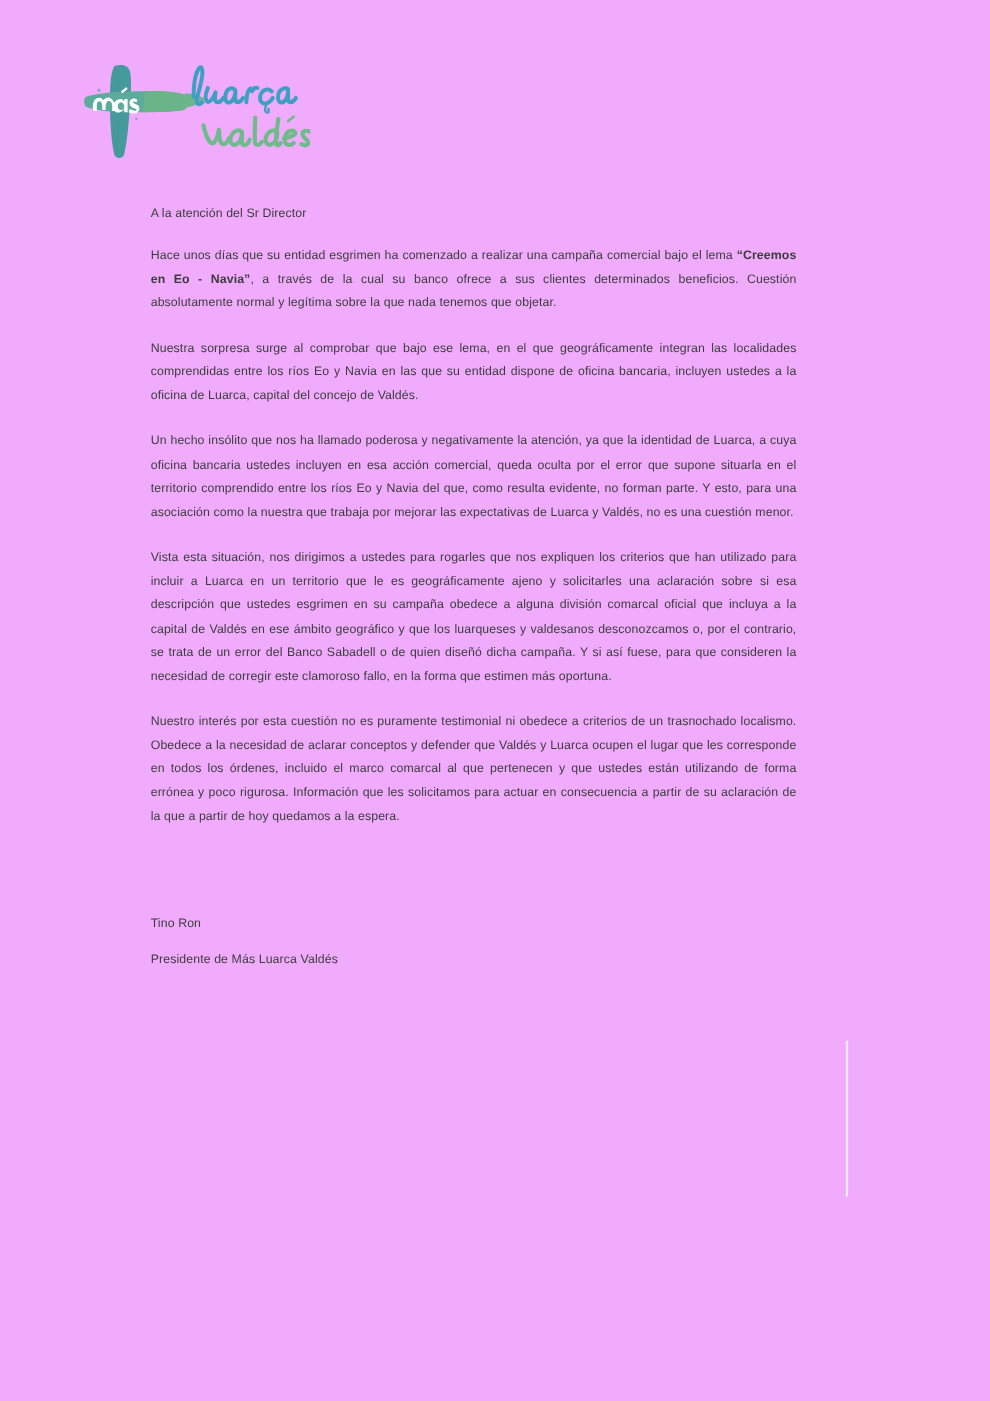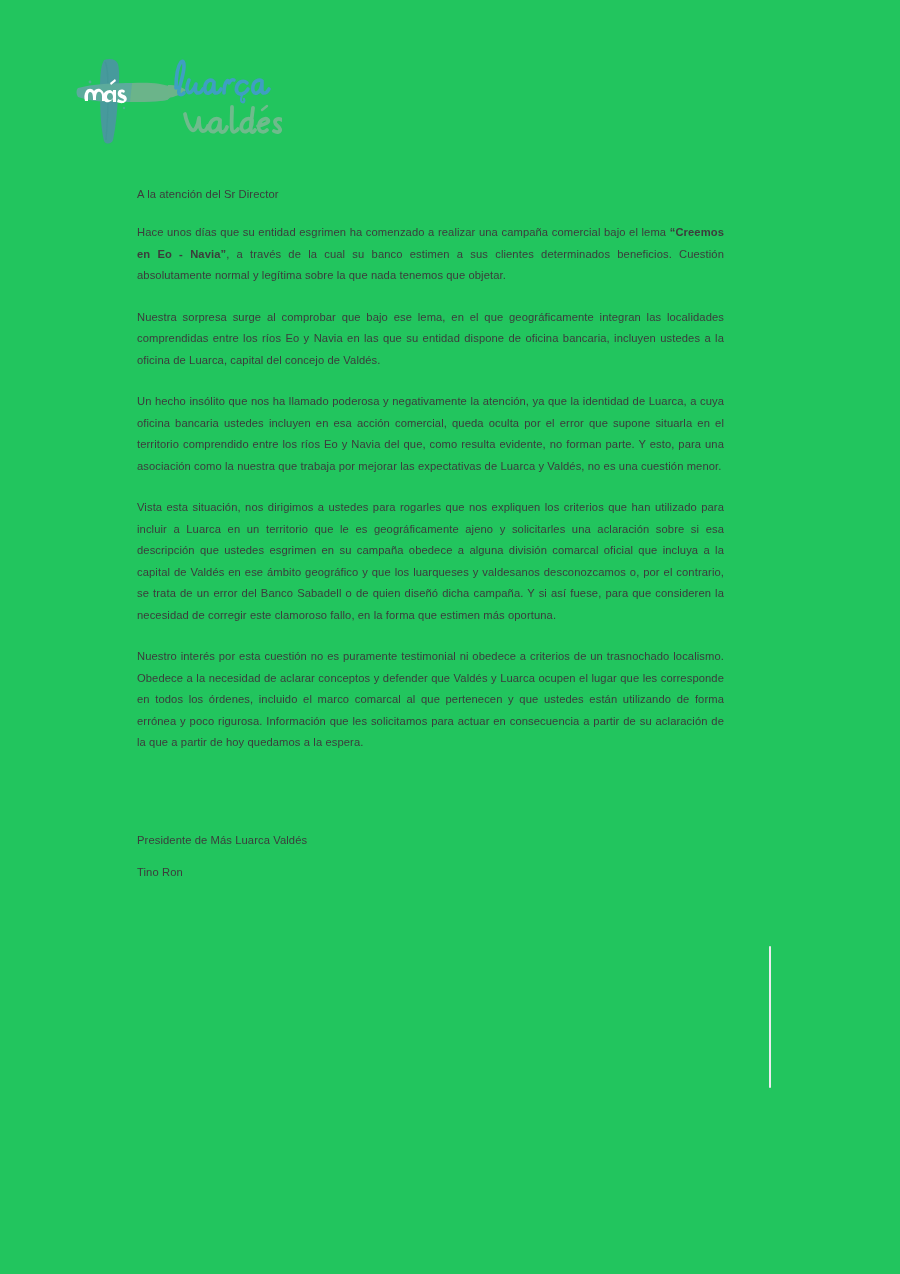--- a/index.html
+++ b/index.html
@@ -13,21 +13,21 @@
     position: relative;
     font-family: "Liberation Sans", sans-serif;
     color: #3c3c3c;
     overflow: hidden;
   }
 
   
   .page {
     position: absolute;
     inset: 0;
-    background: #22c55e;
+    background: #f0abfc;
   }
 
   
   .logo {
     position: absolute;
     left: 72px;
     top: 52px;
     width: 210px;
     height: 100px;
   }
@@ -164,31 +164,31 @@
       </g>
     </svg>
   </div>
 
   <div class="letter">
 
     <div class="addr-line">A la atención del Sr Director</div>
 
 
 
-    <p class="para"><span>Hace unos días que su entidad esgrimen ha comenzado a realizar una campaña comercial bajo el lema </span><b>“Creemos en Eo - Navia”</b><span>, a través de la cual su banco estimen a sus clientes determinados beneficios. Cuestión absolutamente normal y legítima sobre la que nada tenemos que objetar.</span></p>
+    <p class="para"><span>Hace unos días que su entidad esgrimen ha comenzado a realizar una campaña comercial bajo el lema </span><b>“Creemos en Eo - Navia”</b><span>, a través de la cual su banco ofrece a sus clientes determinados beneficios. Cuestión absolutamente normal y legítima sobre la que nada tenemos que objetar.</span></p>
 
     <p class="para">Nuestra sorpresa surge al comprobar que bajo ese lema, en el que geográficamente integran las localidades comprendidas entre los ríos Eo y Navia en las que su entidad dispone de oficina bancaria, incluyen ustedes a la oficina de Luarca, capital del concejo de Valdés.</p>
 
     <p class="para">Un hecho insólito que nos ha llamado poderosa y negativamente la atención, ya que la identidad de Luarca, a cuya oficina bancaria ustedes incluyen en esa acción comercial, queda oculta por el error que supone situarla en el territorio comprendido entre los ríos Eo y Navia del que, como resulta evidente, no forman parte. Y esto, para una asociación como la nuestra que trabaja por mejorar las expectativas de Luarca y Valdés, no es una cuestión menor.</p>
 
     <p class="para">Vista esta situación, nos dirigimos a ustedes para rogarles que nos expliquen los criterios que han utilizado para incluir a Luarca en un territorio que le es geográficamente ajeno y solicitarles una aclaración sobre si esa descripción que ustedes esgrimen en su campaña obedece a alguna división comarcal oficial que incluya a la capital de Valdés en ese ámbito geográfico y que los luarqueses y valdesanos desconozcamos o, por el contrario, se trata de un error del Banco Sabadell o de quien diseñó dicha campaña. Y si así fuese, para que consideren la necesidad de corregir este clamoroso fallo, en la forma que estimen más oportuna.</p>
 
     <p class="para">Nuestro interés por esta cuestión no es puramente testimonial ni obedece a criterios de un trasnochado localismo. Obedece a la necesidad de aclarar conceptos y defender que Valdés y Luarca ocupen el lugar que les corresponde en todos los órdenes, incluido el marco comarcal al que pertenecen y que ustedes están utilizando de forma errónea y poco rigurosa. Información que les solicitamos para actuar en consecuencia a partir de su aclaración de la que a partir de hoy quedamos a la espera.</p>
 
     <div class="sign-block">
+      <div class="sign-line">Tino Ron</div>
       <div class="sign-line">Presidente de Más Luarca Valdés</div>
-      <div class="sign-line">Tino Ron</div>
     </div>
   </div>
 
   <div class="margin-rule"></div>
 
 </div>
 
 </body></html>

